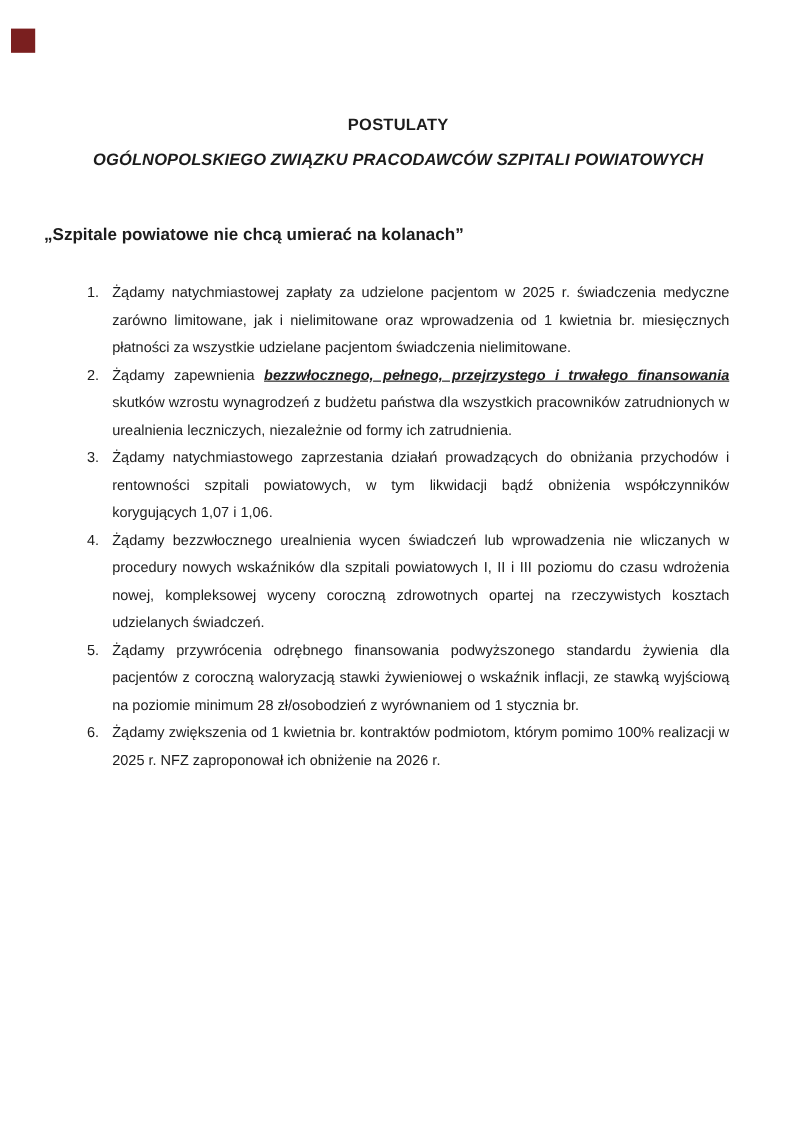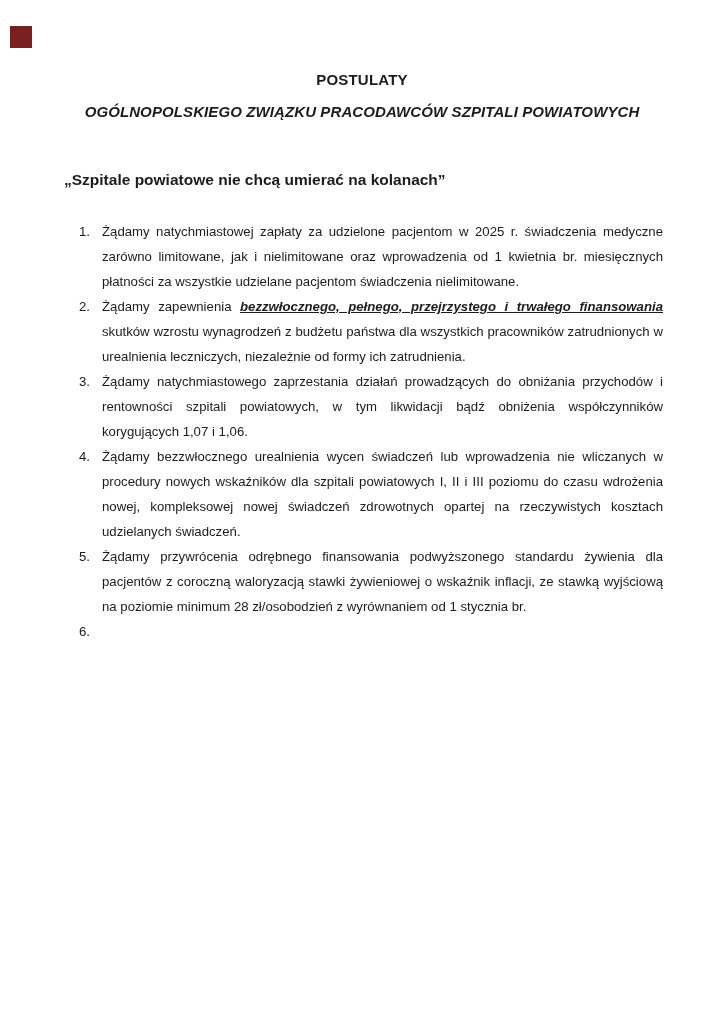--- a/index.html
+++ b/index.html
@@ -18,38 +18,38 @@
   .corner-marker {
     position: absolute;
     left: 10px;
     top: 26px;
     width: 22px;
     height: 22px;
     background: #7a1f1f;
   }
   .doc-title {
     margin: 0 60px;
-    padding-top: 70px;
+    padding-top: 104px;
     text-align: center;
     font-weight: bold;
     font-size: 15px;
     line-height: 20px;
     letter-spacing: 0.2px;
   }
   .doc-subtitle {
     margin: 12px 40px 0;
     text-align: center;
     font-weight: bold;
     font-size: 15px;
     line-height: 20px;
     letter-spacing: 0.1px;
     font-style: italic;
   }
   .doc-quote {
-    margin: 47px 64px 0;
+    margin: 47px 40px 0;
     font-weight: bold;
     font-size: 15.5px;
     line-height: 22px;
   }
   ol.demands {
     list-style: none;
     margin: 28px 61px 0 102px;
     padding: 0;
   }
   ol.demands li {
@@ -89,22 +89,23 @@
   <li>
     <span class="num">2.</span>
     <span>Żądamy zapewnienia </span><span class="emph">bezzwłocznego, pełnego, przejrzystego i trwałego finansowania</span><span> skutków wzrostu wynagrodzeń z budżetu państwa dla wszystkich pracowników zatrudnionych w urealnienia leczniczych, niezależnie od formy ich zatrudnienia.</span>
   </li>
   <li>
     <span class="num">3.</span>
     <span>Żądamy natychmiastowego zaprzestania działań prowadzących do obniżania przychodów i rentowności szpitali powiatowych, w tym likwidacji bądź obniżenia współczynników korygujących 1,07 i 1,06.</span>
   </li>
   <li>
     <span class="num">4.</span>
-    <span>Żądamy bezzwłocznego urealnienia wycen świadczeń lub wprowadzenia nie wliczanych w procedury nowych wskaźników dla szpitali powiatowych I, II i III poziomu do czasu wdrożenia nowej, kompleksowej nowej świadczeń zdrowotnych opartej na rzeczywistych kosztach udzielanych świadczeń.</span>
+    <span>Żądamy bezzwłocznego urealnienia wycen świadczeń lub wprowadzenia nie wliczanych w procedury nowych wskaźników dla szpitali powiatowych I, II i III poziomu do czasu wdrożenia nowej, kompleksowej wyceny coroczną zdrowotnych opartej na rzeczywistych kosztach udzielanych świadczeń.</span>
   </li>
   <li>
     <span class="num">5.</span>
     <span>Żądamy przywrócenia odrębnego finansowania podwyższonego standardu żywienia dla pacjentów z coroczną waloryzacją stawki żywieniowej o wskaźnik inflacji, ze stawką wyjściową na poziomie minimum 28 zł/osobodzień z wyrównaniem od 1 stycznia br.</span>
   </li>
   <li>
     <span class="num">6.</span>
+    <span>Żądamy zwiększenia od 1 kwietnia br. kontraktów podmiotom, którym pomimo 100% realizacji w 2025 r. NFZ zaproponował ich obniżenie na 2026 r.</span>
   </li>
 </ol>
 
 </body></html>

